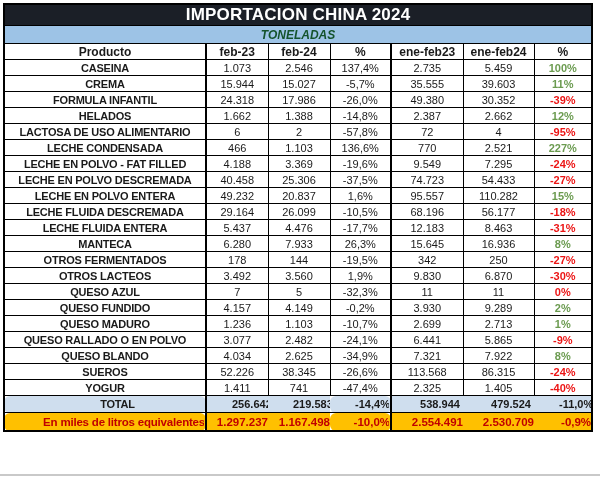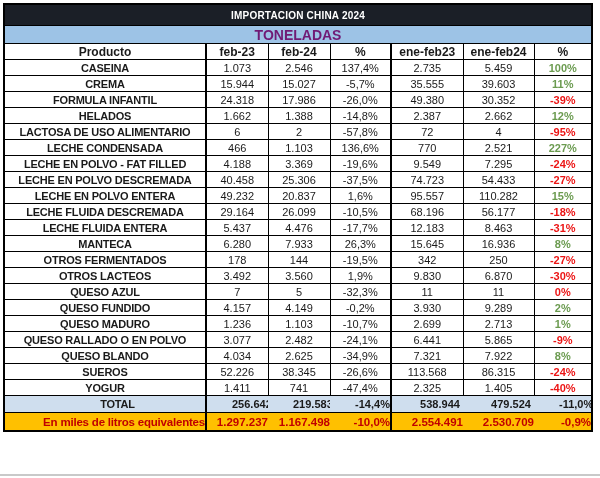--- a/index.html
+++ b/index.html
@@ -11,28 +11,28 @@
     position:absolute; left:3px; top:3px; width:588px;
     border-collapse:collapse; table-layout:fixed;
     border:2.5px solid #000;
   }
   td, th {
     border:1.5px solid #000;
     text-align:center; vertical-align:middle;
     overflow:hidden; white-space:nowrap;
     padding:0; color:#1a1a1a;
   }
-  .sepr { border-right-width:2.5px; }
+  .sepr { border-right-width:2.5px;border-radius:6px; }
   tr.title-row th {
     background:var(--titlebg); color:#ffffff;
-    font-size:10px; font-weight:bold; height:20px; letter-spacing:.2px;margin-top:23px;
+    font-size:17px; font-weight:bold; height:20px; letter-spacing:.2px;margin-top:23px;
   }
   tr.subtitle-row th {
-    background:var(--lightblue); color:#701a75;
-    font-size:14px; font-weight:bold; height:17px;
+    background:var(--lightblue); color:#14532d;
+    font-size:12px; font-weight:bold; height:17px;font-style:italic;
   }
   tr.header-row th { background:#ffffff; font-size:12px; font-weight:bold; height:15px; }
   tbody.rows td { font-size:11px; height:15px; }
   td.prod { font-weight:bold; letter-spacing:-0.2px; }
   td.pct2 { font-weight:bold; }
   td.pct2.up   { color:var(--green);margin-top:39px; }
   td.pct2.down { color:var(--red); }
   tr.total-row td {
     background:var(--paleblue); font-weight:bold; font-size:11px; height:16px;
     border-left:none; border-right:none;padding-left:25px;

